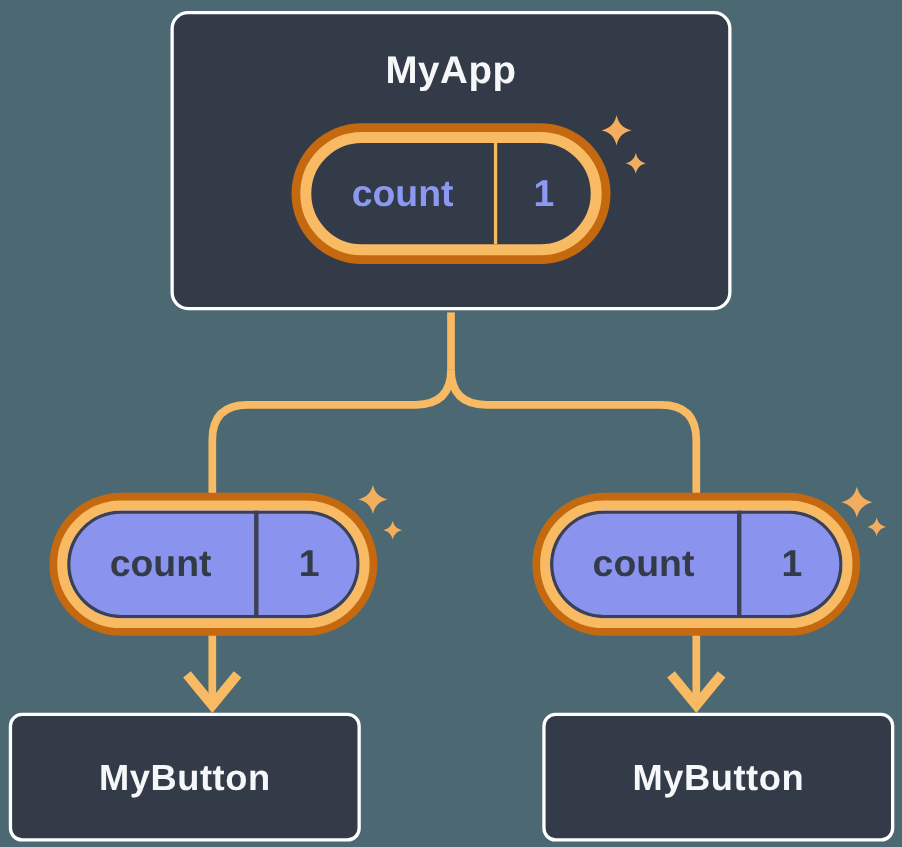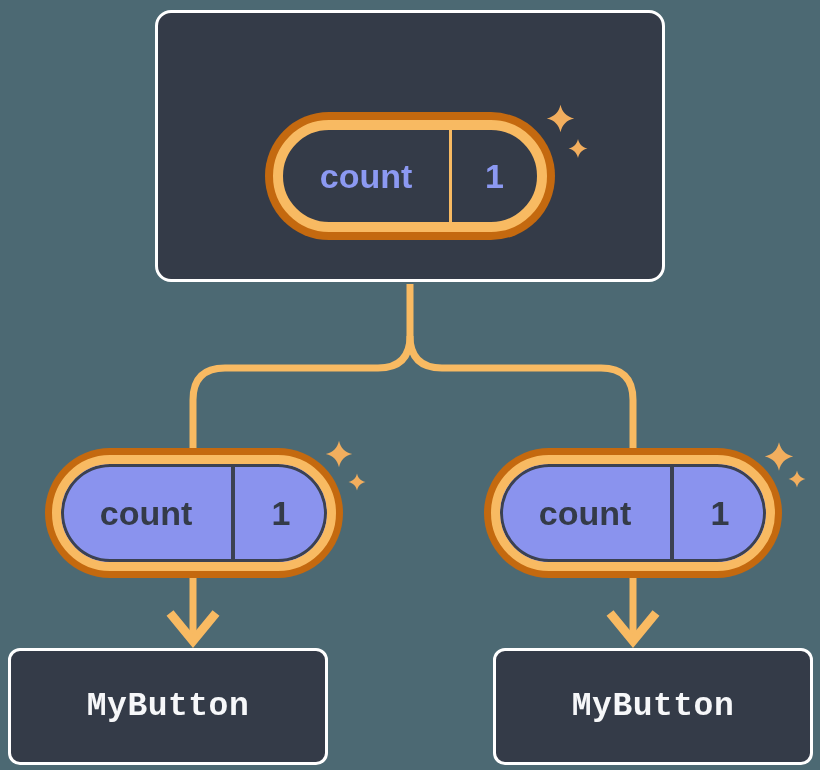--- a/index.html
+++ b/index.html
@@ -12,21 +12,21 @@
   html,body{width:820px;height:770px;overflow:hidden;}
   body{font-family:"Liberation Sans","DejaVu Sans",sans-serif;}
   .stage{position:relative;width:820px;height:770px;background:var(--background);}
 
   .card{position:absolute;background:var(--card_bg);border:3px solid var(--card_border);}
   .root-card{left:155px;top:10px;width:510px;height:272px;border-radius:16px;z-index:1;}
   .root-title{position:absolute;top:31px;left:0;right:0;text-align:center;
     font-size:35px;font-weight:600;color:var(--title_text);letter-spacing:.5px;}
 
   .child-card{width:320px;height:117px;border-radius:12px;z-index:1;
-    display:flex;align-items:center;justify-content:center;font-family:Liberation Mono, monospace;}
+    display:flex;align-items:center;justify-content:center;}
   .child-card-left{left:8px;top:648px;}
   .child-card-right{left:493px;top:648px;}
   .child-title{font-size:33px;font-weight:600;color:var(--title_text);letter-spacing:.5px;}
 
   .pill{position:absolute;background:var(--pill_ring_outer);border-radius:999px;}
   .pill-inner{width:100%;height:100%;border-radius:999px;
     border:10px solid var(--pill_ring_inner);display:flex;align-items:stretch;overflow:hidden;}
   .seg{display:flex;align-items:center;justify-content:center;font-size:34px;}
   .seg-label{flex:1;font-weight:700;}
   .seg-value{font-weight:700;}
@@ -53,20 +53,21 @@
 
   .sparkle{position:absolute;z-index:4;}
   .sparkle path{fill:var(--sparkle);}
 </style>
 </head>
 <body>
 
 <div class="stage">
 
   <div class="card root-card">
+    <div class="root-title">MyApp</div>
     <div class="pill state-pill">
       <div class="pill-inner">
         <div class="seg seg-label">count</div>
         <div class="pill-divider"></div>
         <div class="seg seg-value">1</div>
       </div>
     </div>
   </div>
 
   <svg class="connectors" viewBox="0 0 820 770">

